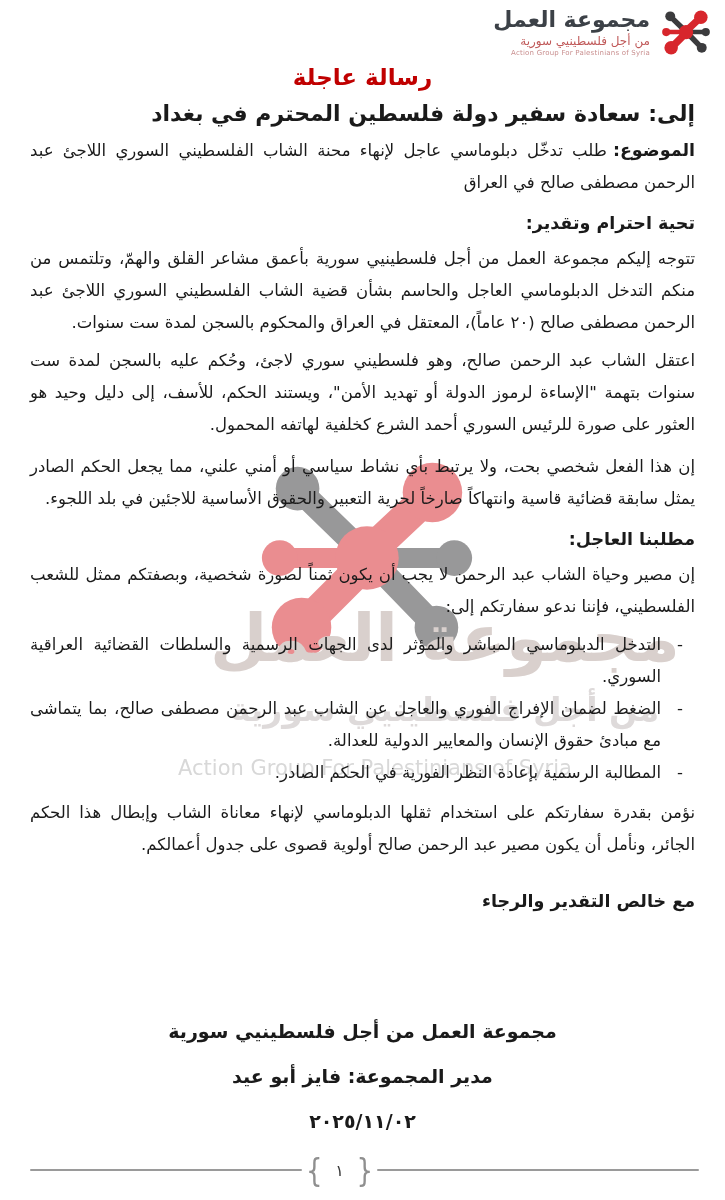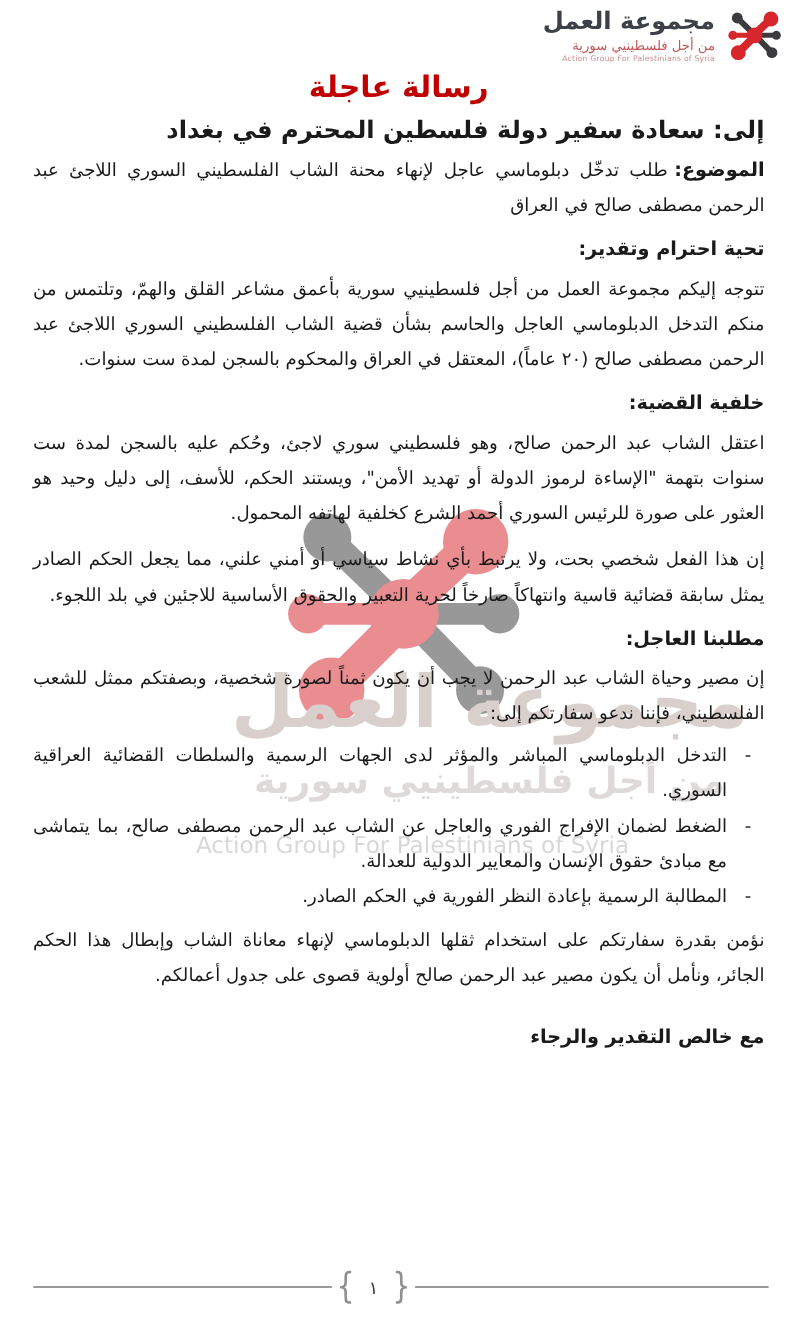--- a/index.html
+++ b/index.html
@@ -23,21 +23,21 @@
   .wm-flower { position:absolute; left:248px; top:443px; width:238px; height:238px; opacity:.52; }
   .wm-line1 { position:absolute; top:600px; right:20px; width:520px; text-align:center;
               font-size:66px; font-weight:bold; color:#d9d0cd; }
   .wm-line2 { position:absolute; top:690px; right:20px; width:520px; text-align:center;
               font-size:33px; font-weight:bold; color:#dedada; }
   .wm-line3 { position:absolute; top:756px; right:70px; width:560px; text-align:center;
               font-size:21px; color:#d8d8d8; direction:ltr; }
 
   
   .content { position:absolute; top:64px; right:30px; left:30px; z-index:1; }
-  .doc-title { text-align:center; color:#c00000; font-weight:bold; font-size:27px; margin:0 0 8px 0; }
+  .doc-title { text-align:center; color:#c00000; font-weight:bold; font-size:23px; margin:0 0 8px 0; }
   p { margin:0; }
   .to-line { font-weight:bold; font-size:22px; line-height:32px; margin:8px 0 2px; }
   .para { font-size:16.5px; line-height:32px; text-align:justify; margin:4px 0 6px; }
   .inline-lbl { font-weight:bold; font-size:17.5px; margin-left:6px; }
   .sec-heading { font-weight:bold; font-size:17.5px; line-height:32px; margin:8px 0 0; }
   .bullets { margin:4px 0 6px; }
   .bullet { position:relative; padding-right:34px; font-size:16.5px; line-height:32px; text-align:justify; }
   .bullet::before { content:"-"; position:absolute; right:12px; top:0; }
   .regards { font-weight:bold; font-size:17.5px; line-height:32px; margin:24px 0 0; }
 
@@ -110,38 +110,42 @@
   <div class="content">
     <h1 class="doc-title">رسالة عاجلة</h1>
 
     <p class="to-line">إلى: سعادة سفير دولة فلسطين المحترم في بغداد</p>
 
     <p class="para"><span class="inline-lbl">الموضوع:</span><span>طلب تدخّل دبلوماسي عاجل لإنهاء محنة الشاب الفلسطيني السوري اللاجئ عبد الرحمن مصطفى صالح في العراق</span></p>
 
     <p class="sec-heading">تحية احترام وتقدير:</p>
     <p class="para">تتوجه إليكم مجموعة العمل من أجل فلسطينيي سورية بأعمق مشاعر القلق والهمّ، وتلتمس من منكم التدخل الدبلوماسي العاجل والحاسم بشأن قضية الشاب الفلسطيني السوري اللاجئ عبد الرحمن مصطفى صالح (٢٠ عاماً)، المعتقل في العراق والمحكوم بالسجن لمدة ست سنوات.</p>
 
-    <p class="sec-heading">خلفية القضية:</p>
     <p class="para">اعتقل الشاب عبد الرحمن صالح، وهو فلسطيني سوري لاجئ، وحُكم عليه بالسجن لمدة ست سنوات بتهمة "الإساءة لرموز الدولة أو تهديد الأمن"، ويستند الحكم، للأسف، إلى دليل وحيد هو العثور على صورة للرئيس السوري أحمد الشرع كخلفية لهاتفه المحمول.</p>
     <p class="para" style="margin-top:10px">إن هذا الفعل شخصي بحت، ولا يرتبط بأي نشاط سياسي أو أمني علني، مما يجعل الحكم الصادر يمثل سابقة قضائية قاسية وانتهاكاً صارخاً لحرية التعبير والحقوق الأساسية للاجئين في بلد اللجوء.</p>
 
     <p class="sec-heading">مطلبنا العاجل:</p>
     <p class="para">إن مصير وحياة الشاب عبد الرحمن لا يجب أن يكون ثمناً لصورة شخصية، وبصفتكم ممثل للشعب الفلسطيني، فإننا ندعو سفارتكم إلى:</p>
 
     <div class="bullets">
       <div class="bullet">التدخل الدبلوماسي المباشر والمؤثر لدى الجهات الرسمية والسلطات القضائية العراقية السوري.</div>
       <div class="bullet">الضغط لضمان الإفراج الفوري والعاجل عن الشاب عبد الرحمن مصطفى صالح، بما يتماشى مع مبادئ حقوق الإنسان والمعايير الدولية للعدالة.</div>
       <div class="bullet">المطالبة الرسمية بإعادة النظر الفورية في الحكم الصادر.</div>
     </div>
 
     <p class="para" style="margin-top:8px">نؤمن بقدرة سفارتكم على استخدام ثقلها الدبلوماسي لإنهاء معاناة الشاب وإبطال هذا الحكم الجائر، ونأمل أن يكون مصير عبد الرحمن صالح أولوية قصوى على جدول أعمالكم.</p>
 
     <p class="regards">مع خالص التقدير والرجاء</p>
   </div>
 
+  <div class="signature">
+    <div class="sig-line">مجموعة العمل من أجل فلسطينيي سورية</div>
+    <div class="sig-line">مدير المجموعة: فايز أبو عيد</div>
+    <div class="sig-line">٢٠٢٥/١١/٠٢</div>
+  </div>
 
   <div class="footer">
     <span class="f-pad-l"></span>
     <span class="f-rule-l"></span>
     <span class="f-brace">{</span>
     <span class="f-num">١</span>
     <span class="f-brace">}</span>
     <span class="f-rule-r"></span>
     <span class="f-pad-r"></span>
   </div>

